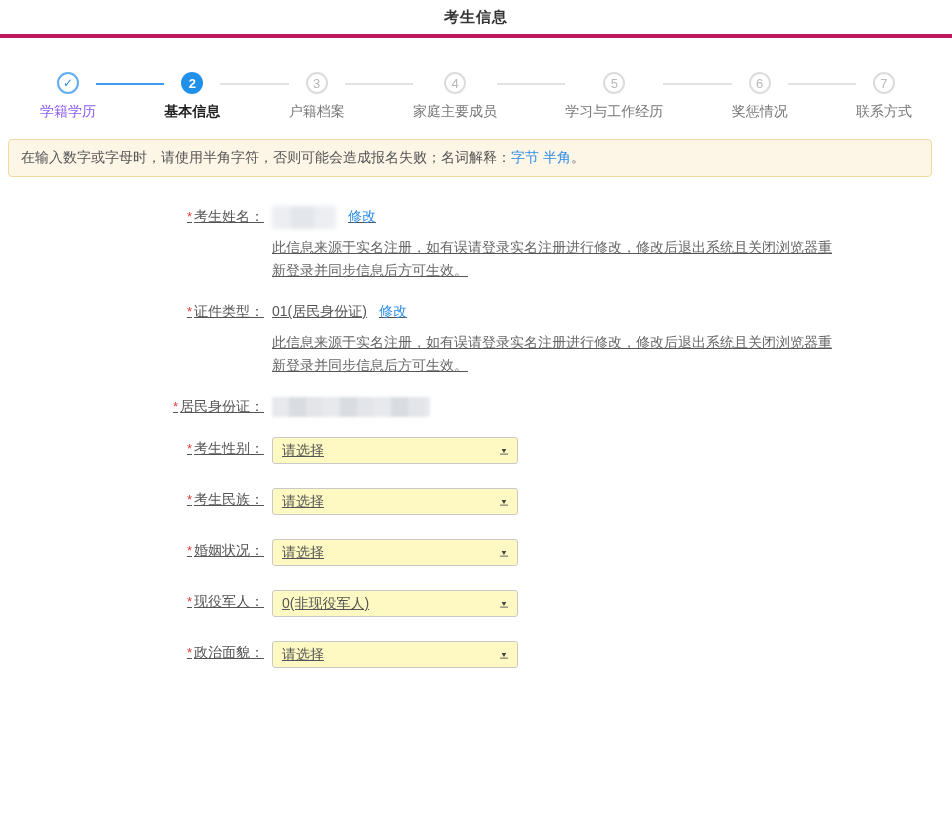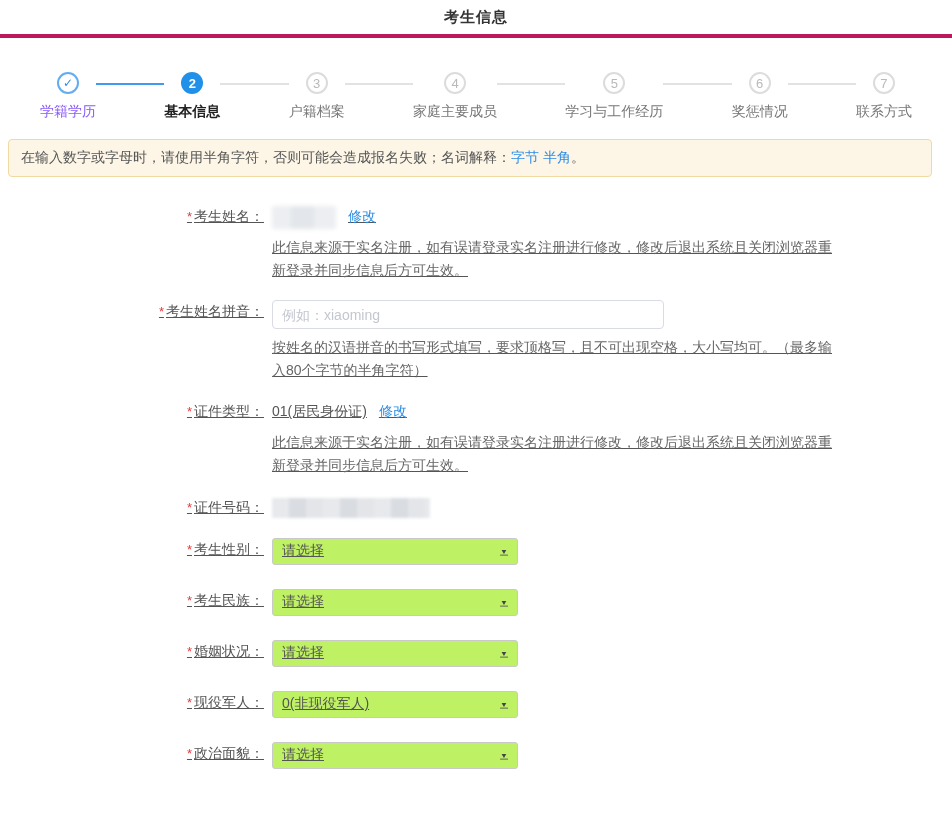--- a/index.html
+++ b/index.html
@@ -58,21 +58,21 @@
 
   .text-input {
     width:392px; height:29px; border:1px solid #d9dce3; border-radius:4px;
     padding:0 9px; font-size:14px; color:#333; outline:none;
     font-family:"Liberation Sans","DejaVu Sans",sans-serif;
   }
   .text-input::placeholder { color:#c3c7cf; }
 
   .select-box {
     width:246px; height:27px; border:1px solid #c9c9c9; border-radius:3px;
-    background:#bef264; display:flex; align-items:center; justify-content:space-between;
+    background:#fef9c3; display:flex; align-items:center; justify-content:space-between;
     padding:0 9px; color:#555; cursor:pointer;
   }
   .select-arrow { font-size:8px; color:#444; transform:scaleY(0.9); }
 </style>
 </head>
 <body>
 
 <div class="page-header">
   <div class="page-title">考生信息</div>
 </div>
@@ -125,41 +125,34 @@
     <div class="lbl"><i class="req">*</i><span>考生姓名：</span></div>
     <div class="ctl">
       <div class="value-line">
         <span class="redact-name"></span>
         <span class="link">修改</span>
       </div>
       <div class="help">此信息来源于实名注册，如有误请登录实名注册进行修改，修改后退出系统且关闭浏览器重新登录并同步信息后方可生效。</div>
     </div>
   </div>
 
-  <div class="row">
-    <div class="lbl"><i class="req">*</i><span>考生姓名拼音：</span></div>
-    <div class="ctl">
-      <input class="text-input" type="text" placeholder="例如：xiaoming" style="">
-      <div class="help">按姓名的汉语拼音的书写形式填写，要求顶格写，且不可出现空格，大小写均可。（最多输入80个字节的半角字符）</div>
-    </div>
-  </div>
 
   <div class="row">
     <div class="lbl"><i class="req">*</i><span>证件类型：</span></div>
     <div class="ctl">
       <div class="value-line">
         <span class="static-value">01(居民身份证)</span>
         <span class="link">修改</span>
       </div>
       <div class="help">此信息来源于实名注册，如有误请登录实名注册进行修改，修改后退出系统且关闭浏览器重新登录并同步信息后方可生效。</div>
     </div>
   </div>
 
   <div class="row">
-    <div class="lbl"><i class="req">*</i><span>证件号码：</span></div>
+    <div class="lbl"><i class="req">*</i><span>居民身份证：</span></div>
     <div class="ctl">
       <div class="value-line">
         <span class="redact-id"></span>
       </div>
     </div>
   </div>
 
   <div class="row select-row">
     <div class="lbl"><i class="req">*</i><span>考生性别：</span></div>
     <div class="ctl">

